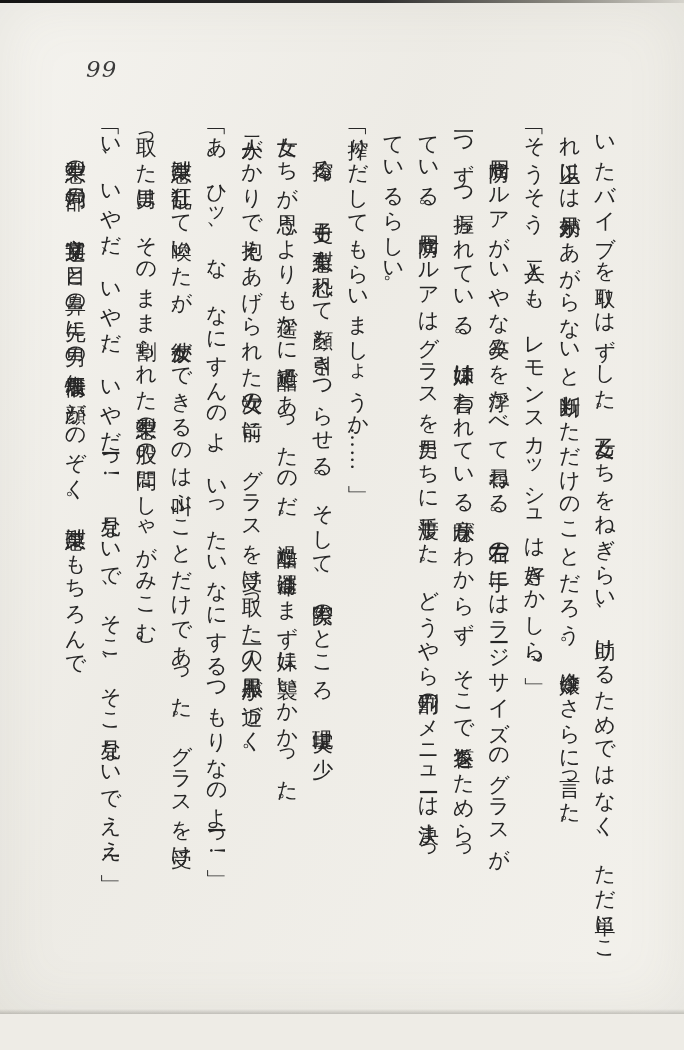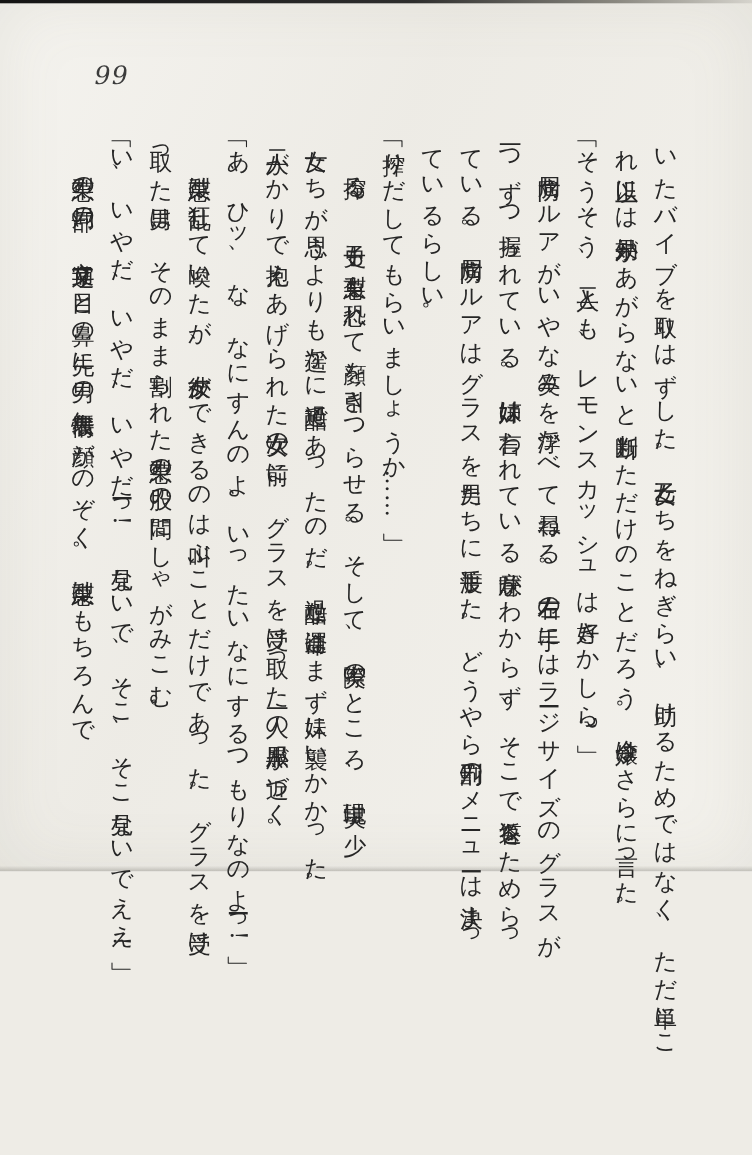--- a/index.html
+++ b/index.html
@@ -7,21 +7,21 @@
     padding: 0;
     width: 684px;
     height: 1050px;
     overflow: hidden;
     background: #eeece6;
     font-family: "DejaVu Serif", "Liberation Serif", serif;
   }
   .book-page {
     position: relative;
     width: 684px;
-    height: 792px;
+    height: 1014px;
     background:
       linear-gradient(115deg, rgba(255,255,255,0.25) 0%, rgba(0,0,0,0.015) 40%, rgba(255,255,255,0.12) 100%),
       #f1efe9;
     box-shadow: inset 0 0 60px rgba(120,115,100,0.10);
   }
   .scan-edge-top {
     position: absolute;
     top: 0; left: 0;
     width: 100%; height: 3px;
     background: linear-gradient(to right, #141414 0%, #2e2e2e 55%, #8a8880 82%, #d6d4cd 100%);

